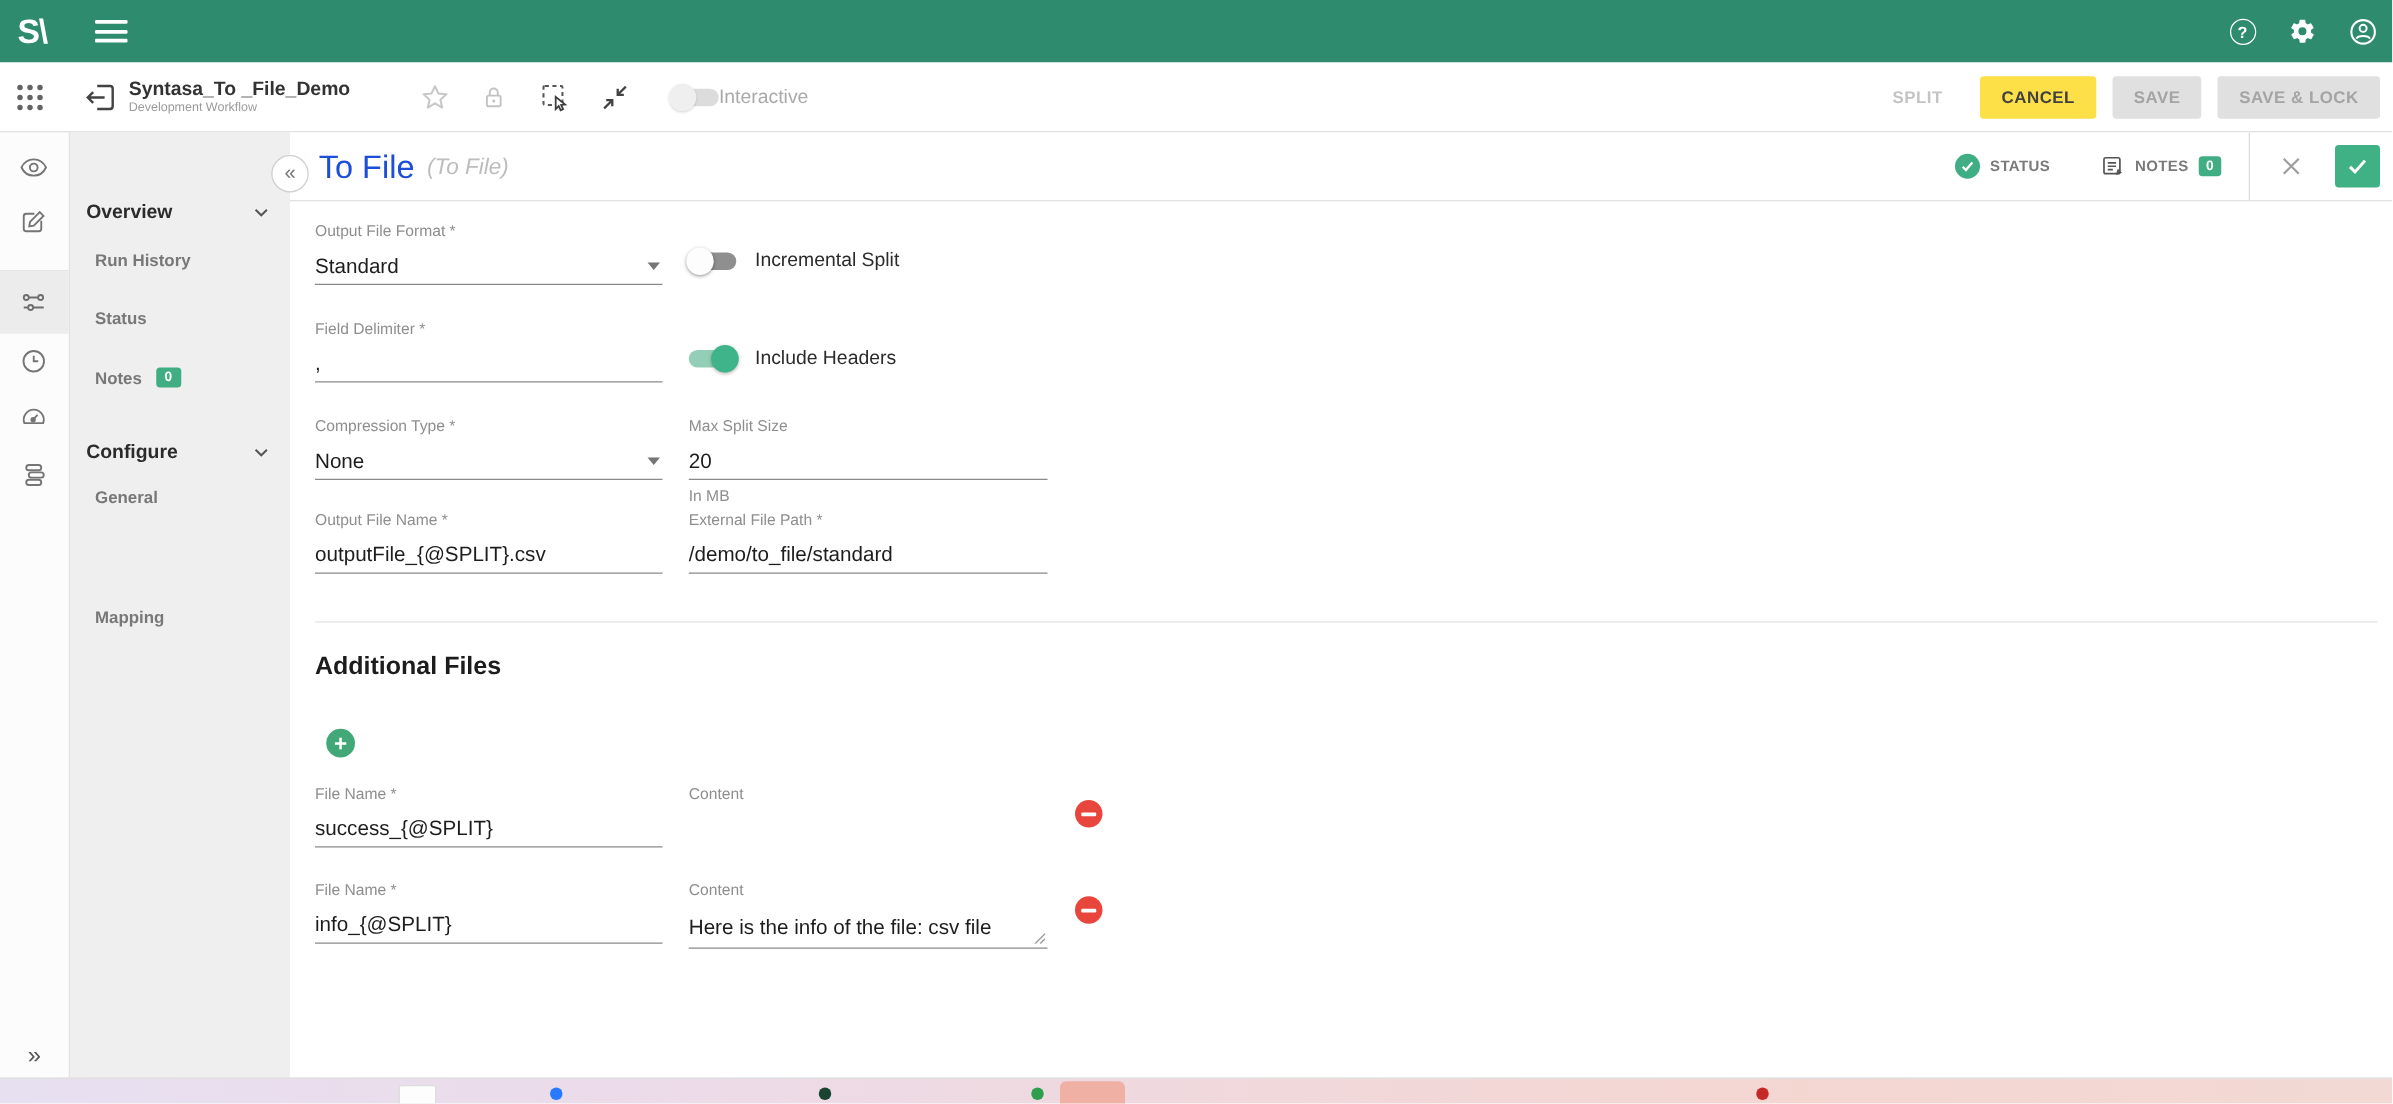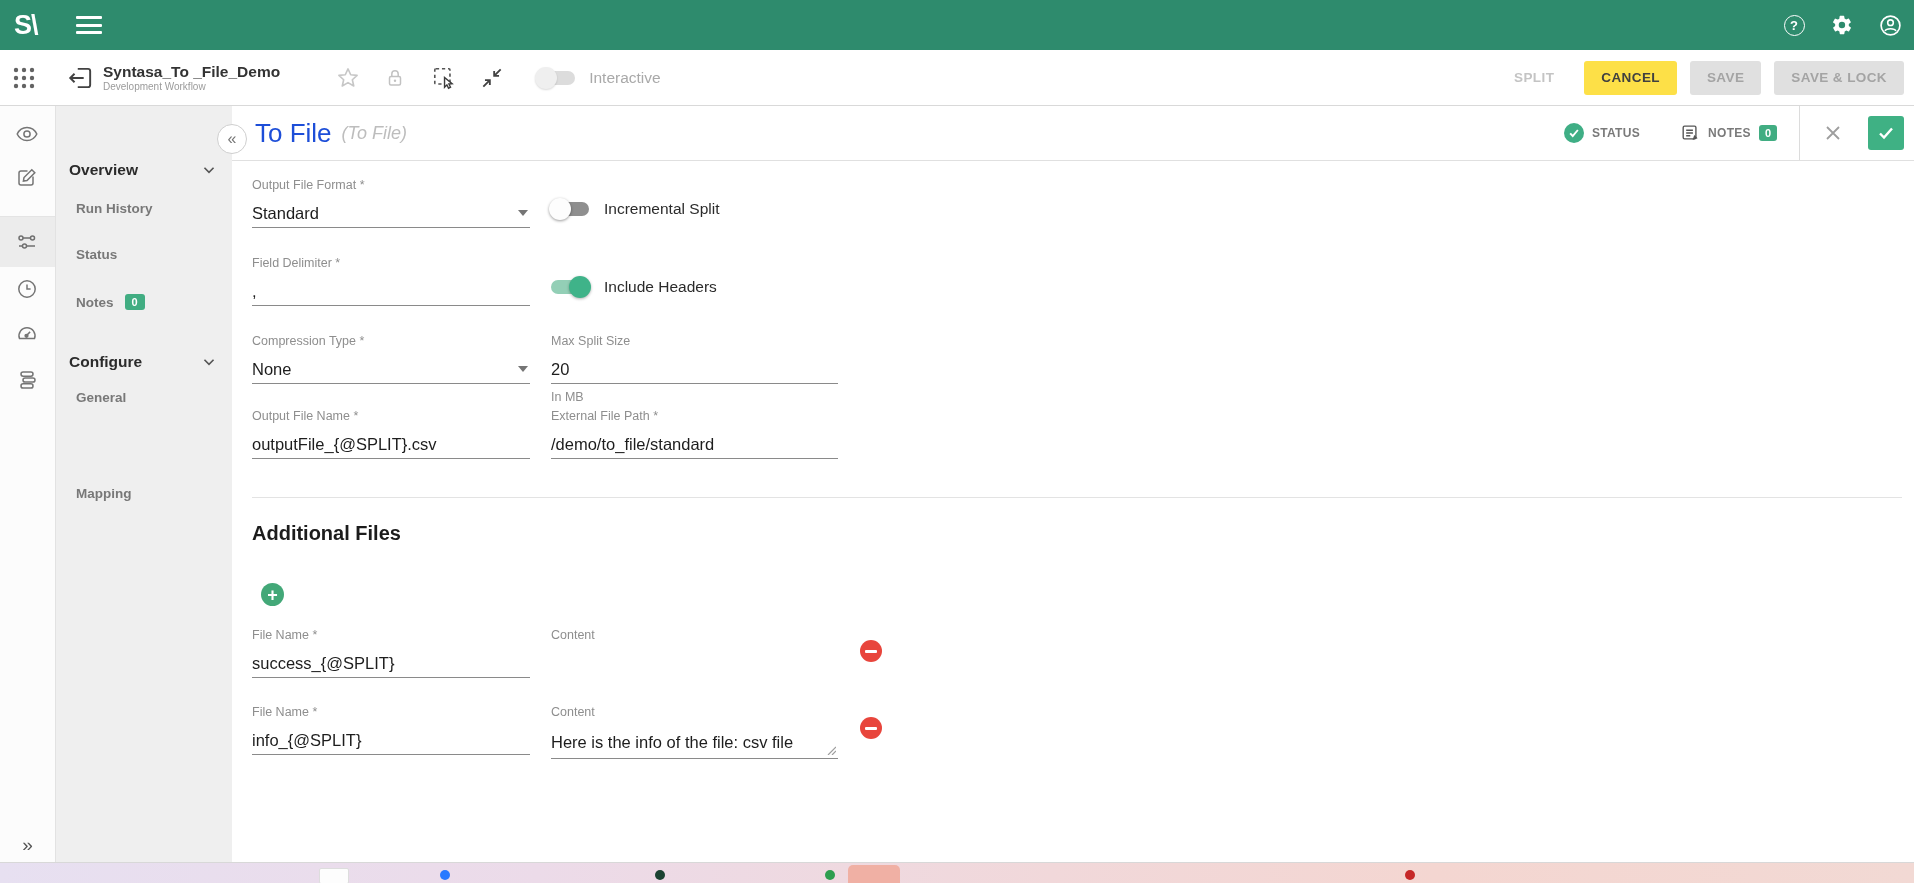--- a/index.html
+++ b/index.html
@@ -18,21 +18,21 @@
 
   
   .toolbar { position:absolute; left:0; top:50px; width:100%; height:56px; background:#fff; border-bottom:1px solid #d9d9d9; display:flex; align-items:center; }
   .apps-grid { margin-left:11px; width:26px; height:26px; cursor:pointer; background:none; border:none; }
   .back-btn { margin-left:30px; width:28px; height:28px; cursor:pointer; background:none; border:none; }
   .title-block { margin-left:8px; line-height:1.25; }
   .wf-title { font-size:15.5px; font-weight:bold; color:#333; }
   .wf-sub { font-size:10px; color:#9b9b9b; }
   .tool-icons { display:flex; align-items:center; gap:22px; margin-left:55px; }
   .ticon { width:26px; height:26px; background:none; border:none; cursor:pointer; }
-  .interactive-wrap { display:flex; align-items:center; gap:14px; margin-left:32px; }
+  .interactive-wrap { display:flex; align-items:center; margin-left:32px; }
   .interactive-label { font-size:15.5px; color:#a9a9a9; }
   .action-btns { margin-left:auto; display:flex; align-items:center; gap:13px; margin-right:10px; }
   .btn { height:34px; border:none; border-radius:3px; font-family:"Liberation Sans",sans-serif; font-size:13.5px; font-weight:bold; letter-spacing:.4px; padding:0 17px; cursor:pointer; }
   .btn-flat { background:transparent; color:#c4c4c4; }
   .btn-cancel { background:#fde047; color:#404040; }
   .btn-disabled { background:#e0e0e0; color:#a4a4a4; }
 
   
   .rail { position:absolute; left:0; top:106px; width:56px; bottom:21px; background:#fcfcfc; border-right:1px solid #e2e2e2; }
   .rail-icon { position:absolute; left:50%; transform:translate(-50%,-50%); width:26px; height:26px; background:none; border:none; cursor:pointer; }

